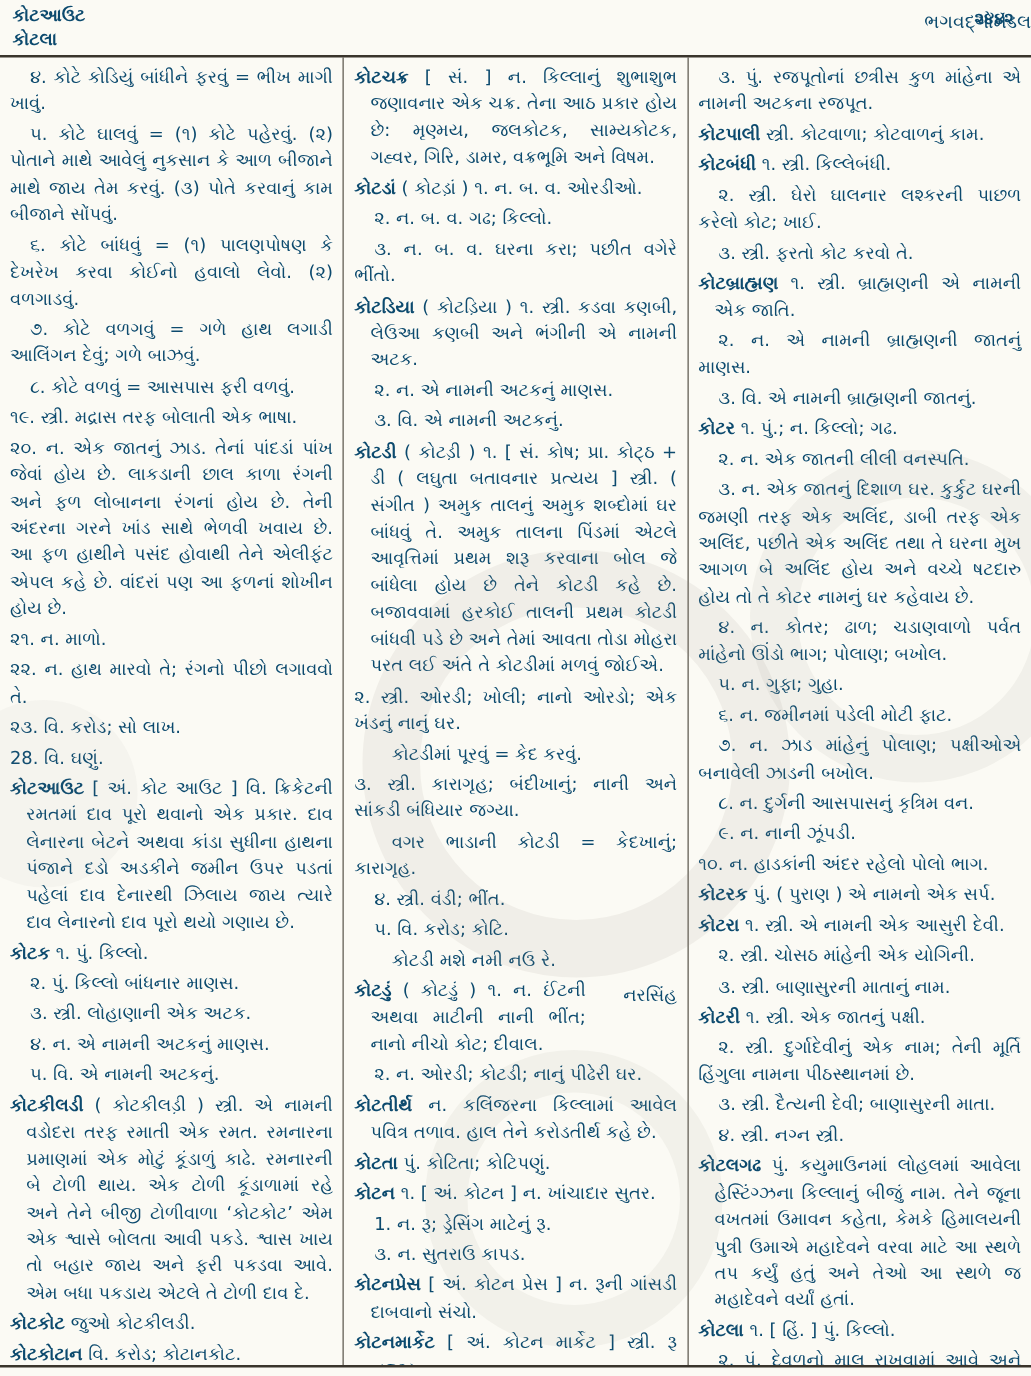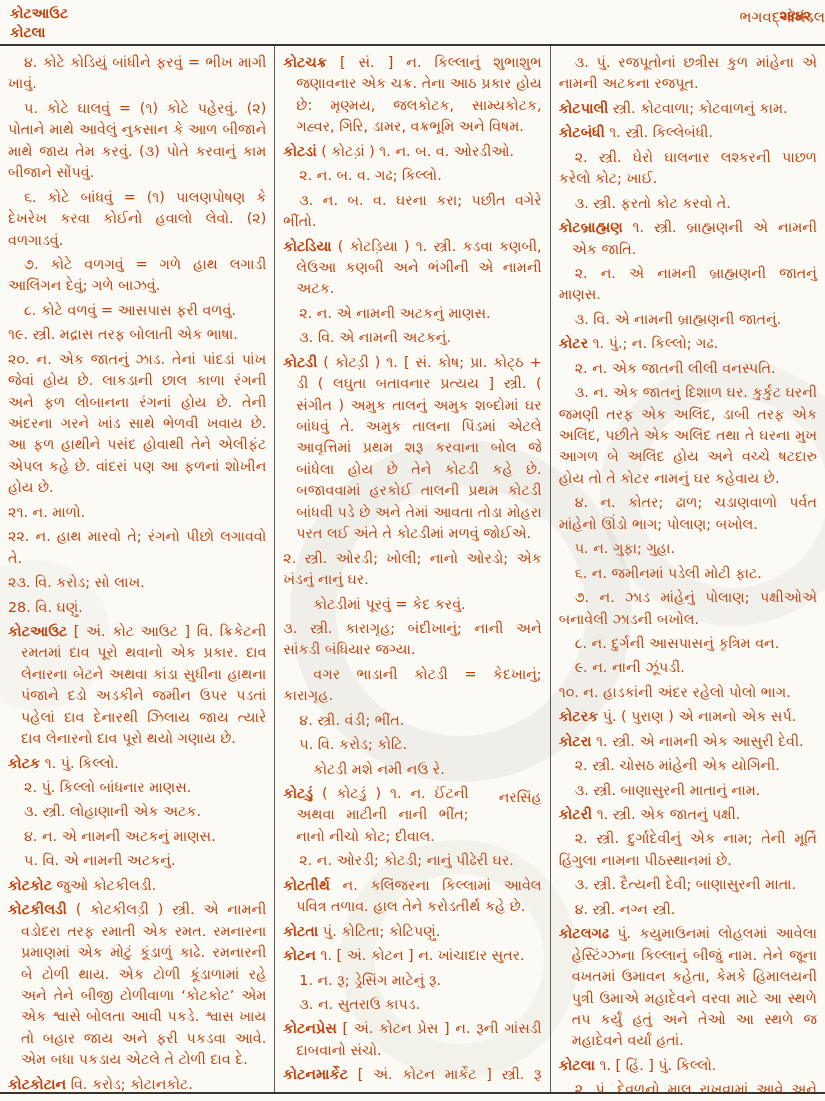--- a/index.html
+++ b/index.html
@@ -2,21 +2,21 @@
 <html><head>
 <meta charset="utf-8">
 <style>
   html,body{margin:0;padding:0;}
   body{background:#e8e6df;}
   .page{
     position:relative;
     width:825px;height:1101px;
     margin:0 auto;
     background:#fbfaf4;
-    color:#c2410c;
+    color:#0c4a6e;
     font-family:"DejaVu Sans",sans-serif;
     box-sizing:border-box;
     overflow:hidden;
   }
   
   .wm{position:absolute;border-radius:50%;pointer-events:none;}
   .wm.ring1{left:290px;top:440px;width:250px;height:250px;border:46px solid #8f8c83;opacity:.10;}
   .wm.ring2{left:600px;top:360px;width:190px;height:190px;border:38px solid #8f8c83;opacity:.09;}
   .wm.ring3{left:340px;top:840px;width:170px;height:170px;border:34px solid #8f8c83;opacity:.08;}
   .wm.blob1{left:-40px;top:560px;width:150px;height:150px;background:#8f8c83;opacity:.05;}
@@ -89,22 +89,22 @@
         <p class="entry sense0">૨૧. ન. માળો.</p>
         <p class="entry sense0">૨૨. ન. હાથ મારવો તે; રંગનો પીછો લગાવવો તે.</p>
         <p class="entry sense0">૨૩. વિ. કરોડ; સો લાખ.</p>
         <p class="entry sense0">28. વિ. ઘણું.</p>
         <p class="entry head"><b class="hw">કોટઆઉટ</b> [ અં. કોટ આઉટ ] વિ. ક્રિકેટની રમતમાં દાવ પૂરો થવાનો એક પ્રકાર. દાવ લેનારના બેટને અથવા કાંડા સુધીના હાથના પંજાને દડો અડકીને જમીન ઉપર પડતાં પહેલાં દાવ દેનારથી ઝિલાય જાય ત્યારે દાવ લેનારનો દાવ પૂરો થયો ગણાય છે.</p>
         <p class="entry head"><b class="hw">કોટક</b> ૧. પું. કિલ્લો.</p>
         <p class="entry sense">૨. પું. કિલ્લો બાંધનાર માણસ.</p>
         <p class="entry sense">૩. સ્ત્રી. લોહાણાની એક અટક.</p>
         <p class="entry sense">૪. ન. એ નામની અટકનું માણસ.</p>
         <p class="entry sense">૫. વિ. એ નામની અટકનું.</p>
+        <p class="entry head"><b class="hw">કોટકીલડી</b> ( કોટકીલડ઼ી ) સ્ત્રી. એ નામની વડોદરા તરફ રમાતી એક રમત. રમનારના પ્રમાણમાં એક મોટું કૂંડાળું કાઢે. રમનારની બે ટોળી થાય. એક ટોળી કૂંડાળામાં રહે અને તેને બીજી ટોળીવાળા ‘કોટકોટ’ એમ એક શ્વાસે બોલતા આવી પકડે. શ્વાસ ખાય તો બહાર જાય અને ફરી પકડવા આવે. એમ બધા પકડાય એટલે તે ટોળી દાવ દે.</p>
         <p class="entry head"><b class="hw">કોટકોટ</b> જુઓ કોટકીલડી.</p>
-        <p class="entry head"><b class="hw">કોટકીલડી</b> ( કોટકીલડ઼ી ) સ્ત્રી. એ નામની વડોદરા તરફ રમાતી એક રમત. રમનારના પ્રમાણમાં એક મોટું કૂંડાળું કાઢે. રમનારની બે ટોળી થાય. એક ટોળી કૂંડાળામાં રહે અને તેને બીજી ટોળીવાળા ‘કોટકોટ’ એમ એક શ્વાસે બોલતા આવી પકડે. શ્વાસ ખાય તો બહાર જાય અને ફરી પકડવા આવે. એમ બધા પકડાય એટલે તે ટોળી દાવ દે.</p>
         <p class="entry head"><b class="hw">કોટકોટાન</b> વિ. કરોડ; કોટાનકોટ.</p>
       </div>
     <div class="col">
         <p class="entry head"><b class="hw">કોટચક્ર</b> [ સં. ] ન. કિલ્લાનું શુભાશુભ જણાવનાર એક ચક્ર. તેના આઠ પ્રકાર હોય છે: મૃણ્મય, જલકોટક, સામ્યકોટક, ગહ્વર, ગિરિ, ડામર, વક્રભૂમિ અને વિષમ.</p>
         <p class="entry head"><b class="hw">કોટડાં</b> ( કોટડ઼ાં ) ૧. ન. બ. વ. ઓરડીઓ.</p>
         <p class="entry sense">૨. ન. બ. વ. ગઢ; કિલ્લો.</p>
         <p class="entry sense">૩. ન. બ. વ. ઘરના કરા; પછીત વગેરે ભીંતો.</p>
         <p class="entry head"><b class="hw">કોટડિયા</b> ( કોટડ઼િયા ) ૧. સ્ત્રી. કડવા કણબી, લેઉઆ કણબી અને ભંગીની એ નામની અટક.</p>
         <p class="entry sense">૨. ન. એ નામની અટકનું માણસ.</p>
         <p class="entry sense">૩. વિ. એ નામની અટકનું.</p>

